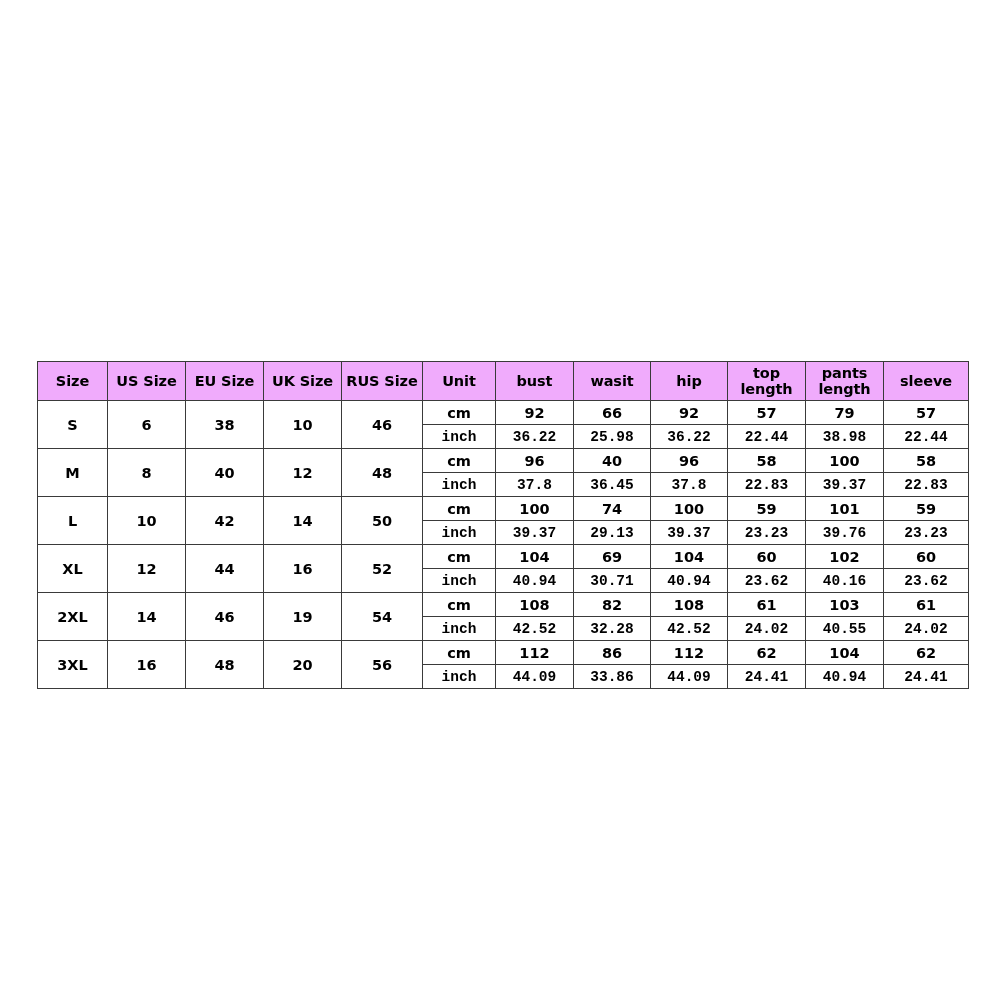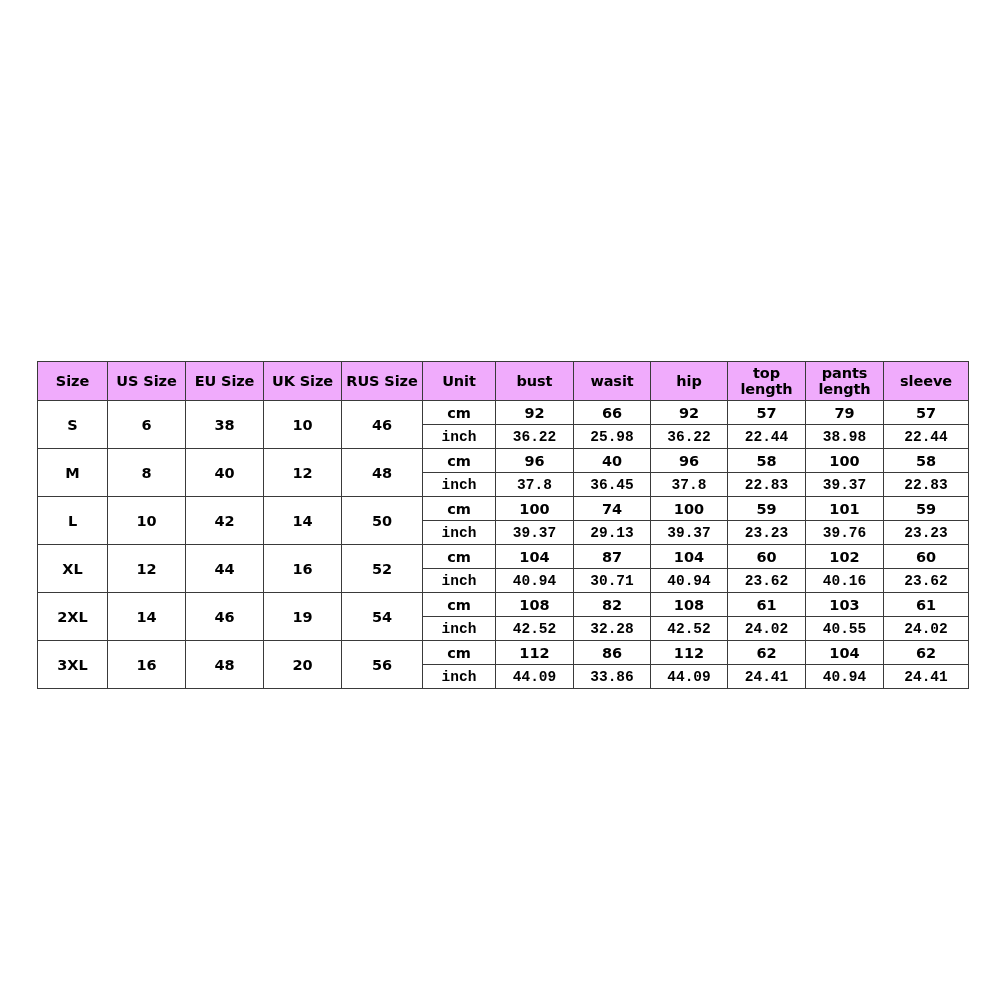--- a/index.html
+++ b/index.html
@@ -214,21 +214,21 @@
           <td>23.23</td>
         </tr>
         <tr class="group-start">
           <td class="size-cell" rowspan="2">XL</td>
           <td rowspan="2">12</td>
           <td rowspan="2">44</td>
           <td rowspan="2">16</td>
           <td rowspan="2">52</td>
           <td>cm</td>
           <td>104</td>
-          <td>87</td>
+          <td>69</td>
           <td>104</td>
           <td>60</td>
           <td>102</td>
           <td>60</td>
         </tr>
         <tr class="sub-row">
           <td>inch</td>
           <td>40.94</td>
           <td>30.71</td>
           <td>40.94</td>

